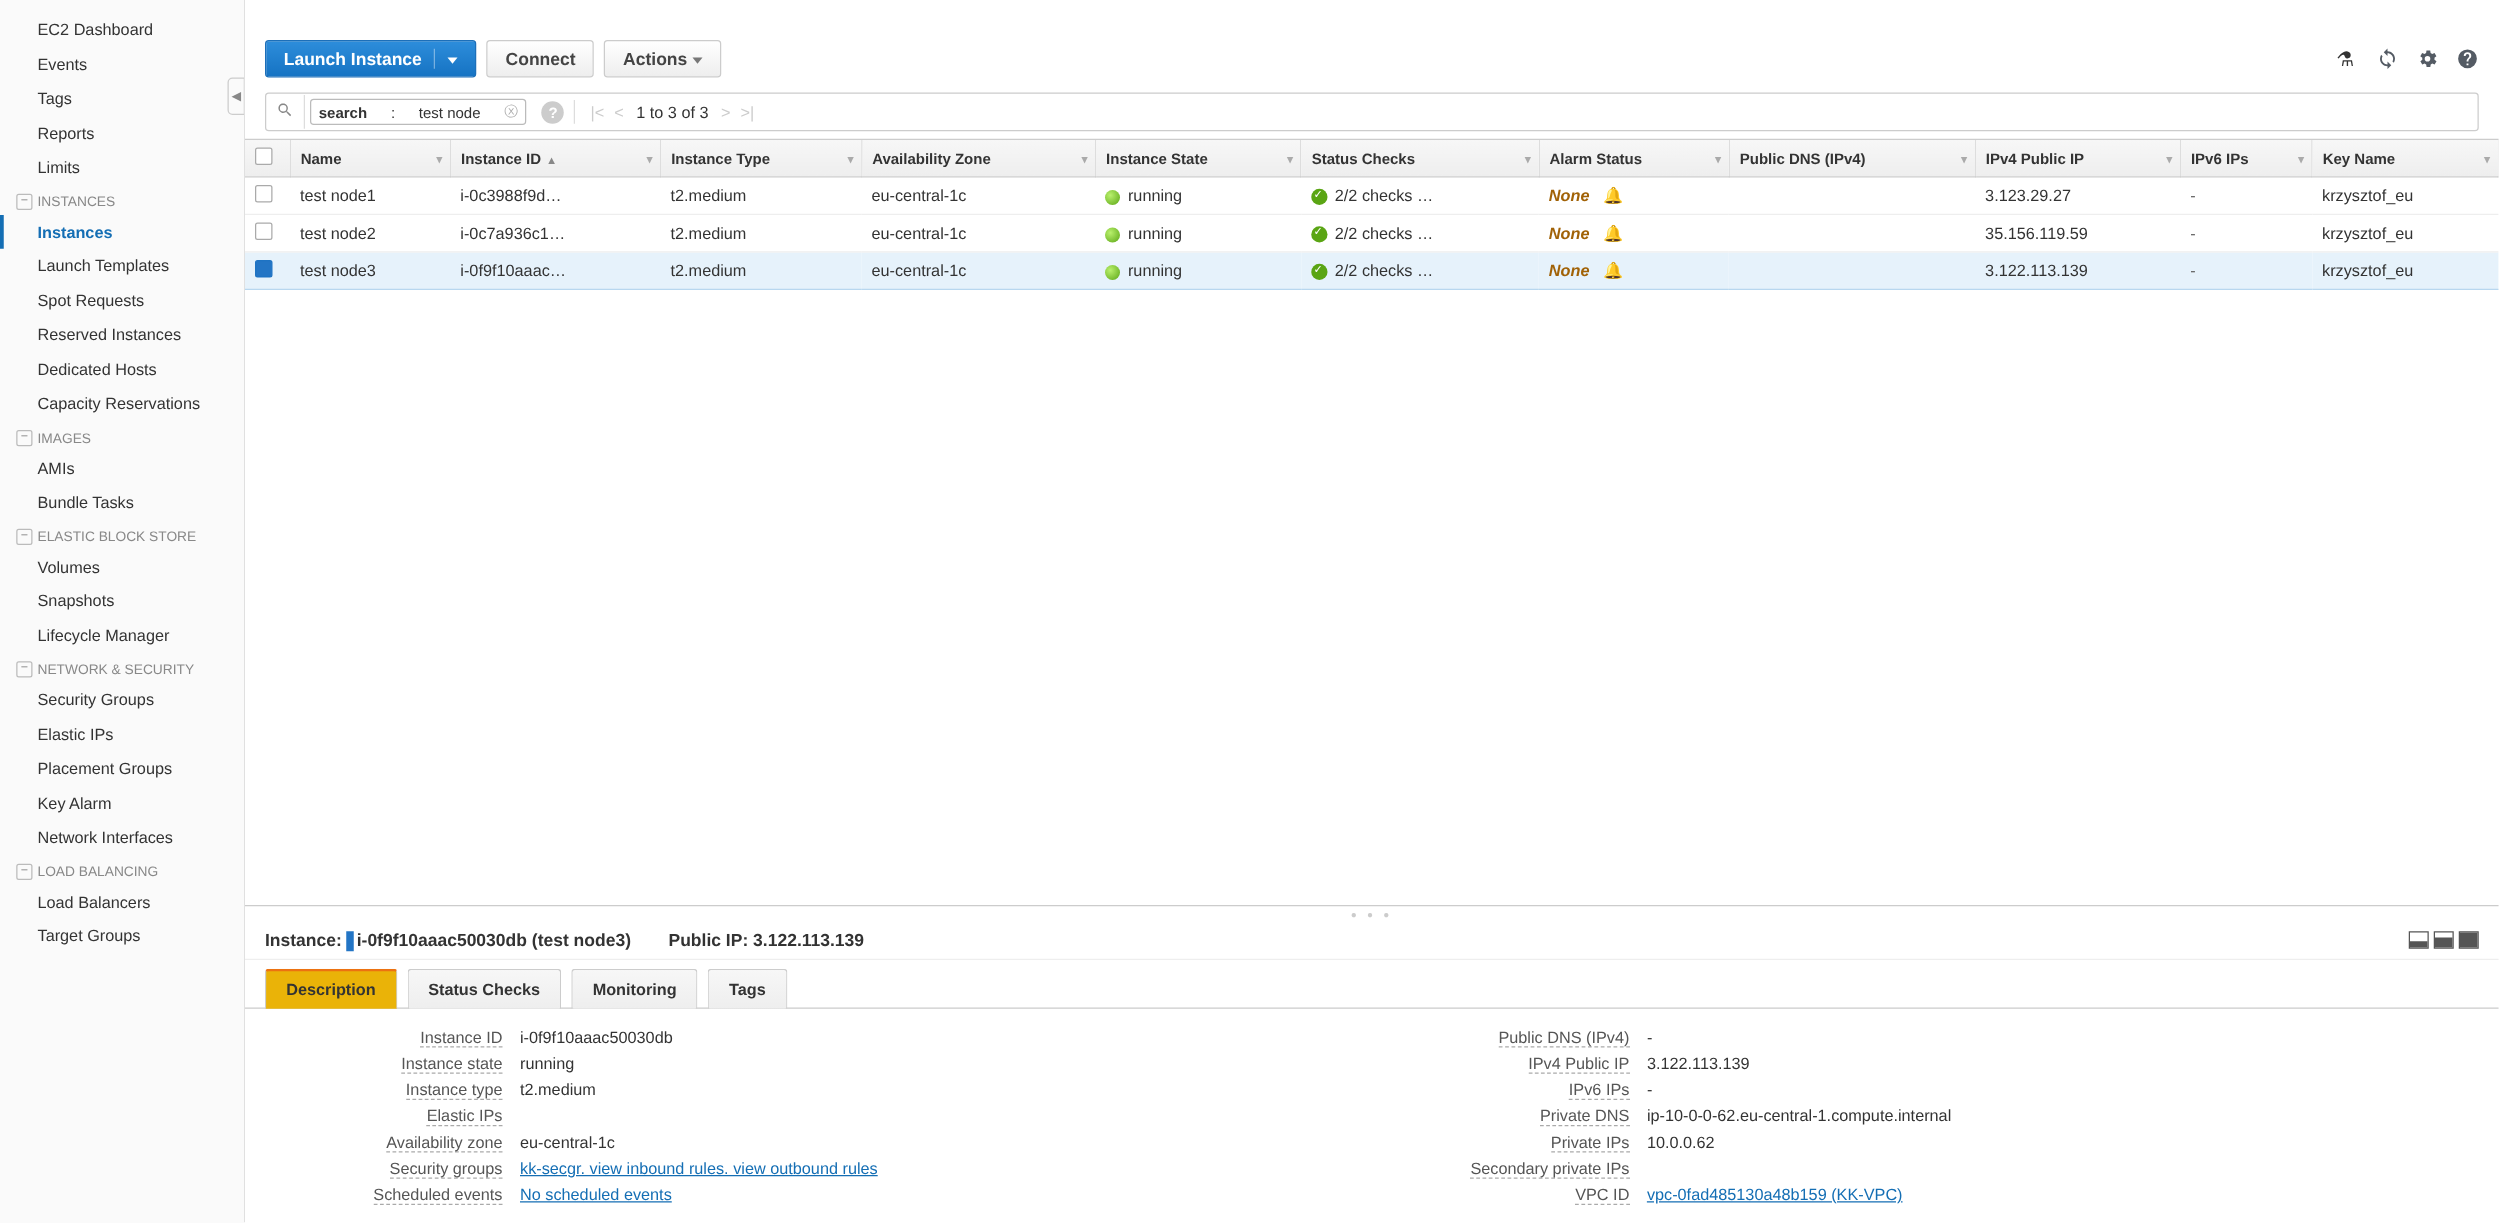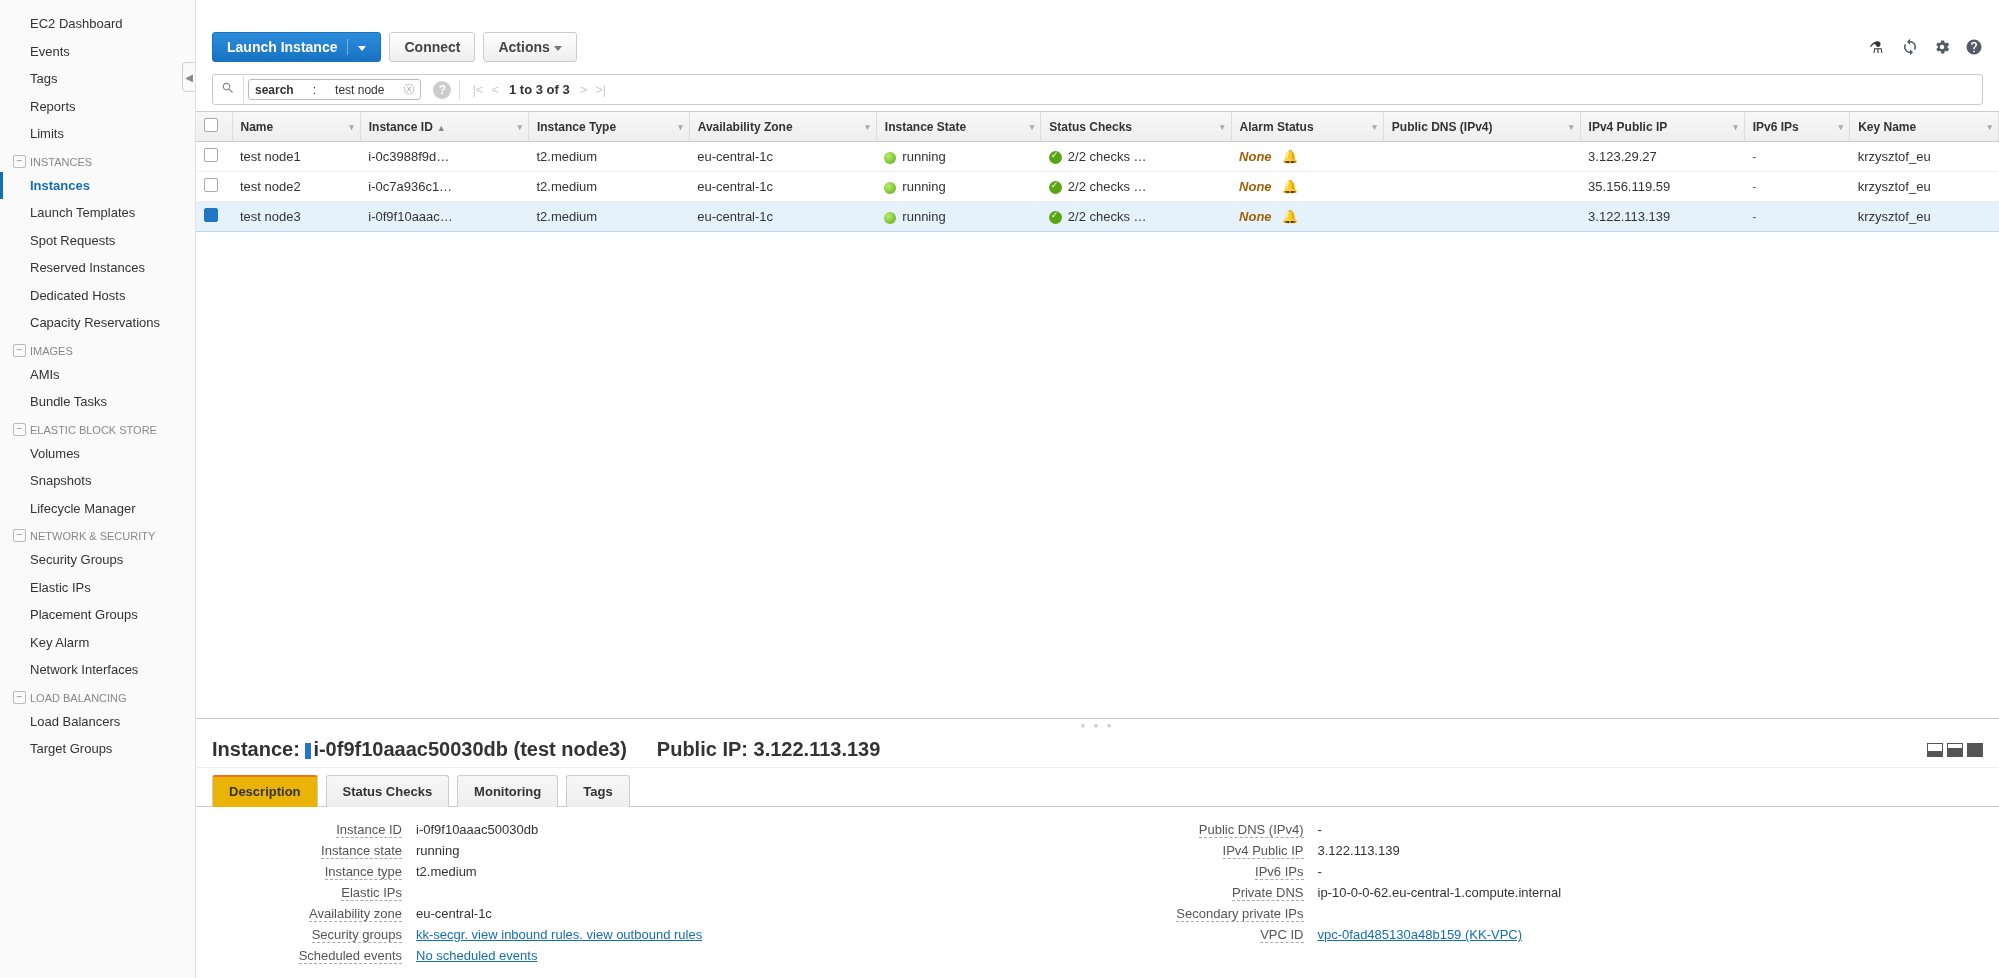--- a/index.html
+++ b/index.html
@@ -28,21 +28,21 @@
 
 .filter-row { margin: 0 16px 6px; display:flex; align-items:center; border: 1px solid #ccc; border-radius: 3px; background:#fff; }
 .filter-icon { padding: 5px 8px; border-right: 1px solid #ddd; color:#888; }
 .filter-tag { margin: 4px; padding: 2px 6px; background:#fff; border:1px solid #bbb; border-radius:3px; font-size:12px; display:flex; align-items:center; gap:19px;}
 .filter-tag .close-x { color:#aaa; font-size:11px; cursor:pointer; }
 .filter-input { border:none; outline:none; padding:6px; flex:1; font-size:13px; }
 .help-circle { width:18px; height:18px; border-radius:50%; background:#ccc; color:#fff; display:flex; align-items:center; justify-content:center; font-size:12px; font-weight:bold; margin:0 8px; cursor:pointer;}
 .pager { display:flex; align-items:center; gap:4px; padding: 0 10px; color:#888; font-size:13px; border-left:1px solid #ddd; }
 .pager .pg { cursor:pointer; padding:2px; }
 .pager .pg.disabled { color:#ccc; cursor:default;}
-.pager-text { font-weight:bold; color:#333; margin:0 4px; }
+.pager-text { font-weight:normal; color:#333; margin:0 4px; }
 
 
 .table-wrap { flex:1; overflow:auto; border-top:1px solid #ccc; }
 table { width: 100%; border-collapse: collapse; min-width:1560px; }
 thead th { background: linear-gradient(#f7f7f7,#eee); border-bottom: 1px solid #ccc; border-right:1px solid #ddd; text-align:left; padding: 6px 8px; font-weight:bold; font-size:12px; color:#333; position:relative; white-space:nowrap; }
 thead th .sort { margin-left:4px; color:#888; font-size:9px;}
 thead th .menu-caret { position:absolute; right:6px; top:10px; color:#aaa; font-size:9px;}
 tbody td { padding: 6px 8px; border-bottom:1px solid #eee; font-size:13px; white-space:nowrap; }
 tbody tr.selected { background:#e6f2fb; }
 tbody tr.selected td { border-top:1px solid #b8d7ef; border-bottom:1px solid #b8d7ef;}
@@ -53,21 +53,21 @@
 .status-dot { width:12px; height:12px; border-radius:50%; background: radial-gradient(circle at 35% 35%, #b9f06d, #5aa514); display:inline-block; margin-right:6px; vertical-align:middle;}
 .check-ok { width:13px; height:13px; border-radius:50%; background:#5aa514; display:inline-block; position:relative; margin-right:6px; vertical-align:middle;}
 .check-ok::after { content:"✓"; color:#fff; font-size:9px; position:absolute; left:2px; top:-1px;}
 .alarm-icon { display:inline-block; width:16px; height:16px; color:#cf8b17; }
 .italic { font-style:italic; color:#a16207;font-weight:bold; }
 .dash { color:#666; }
 
 
 .splitter-grip { text-align:center; color:#ccc; font-size:8px; letter-spacing:3px; border-top:1px solid #ccc; padding:2px 0; cursor:row-resize;}
 .detail-header { display:flex; align-items:center; padding: 6px 16px; border-bottom:1px solid #eee; }
-.detail-header .title { font-weight:bold; font-size:20px; }
+.detail-header .title { font-weight:bold; font-size:14px; }
 .sel-bar { display:inline-block; width:6px; height:16px; background:#2375c5; margin-right:2px; vertical-align:middle;}
 .detail-header .gap { width:30px; }
 .layout-icons { margin-left:auto; display:flex; gap:4px; }
 .layout-icons span { width:16px; height:14px; border:1px solid #555; display:inline-block; cursor:pointer; position:relative; }
 .layout-icons span::after { content:""; position:absolute; left:0; right:0; background:#555;}
 .li1::after { bottom:0; height:5px;}
 .li2::after { bottom:0; height:8px;}
 .li3::after { top:0; bottom:0;}
 
 .tabs { display:flex; gap:8px; padding: 6px 16px 0; border-bottom:1px solid #ccc; }
@@ -298,20 +298,24 @@
         </div>
         <div class="kv">
           <div class="k"><span>IPv6 IPs</span></div>
           <div class="v ">-</div>
         </div>
         <div class="kv">
           <div class="k"><span>Private DNS</span></div>
           <div class="v ">ip-10-0-0-62.eu-central-1.compute.internal</div>
         </div>
         <div class="kv">
+          <div class="k"><span>Private IPs</span></div>
+          <div class="v ">10.0.0.62</div>
+        </div>
+        <div class="kv">
           <div class="k"><span>Secondary private IPs</span></div>
           <div class="v "></div>
         </div>
         <div class="kv">
           <div class="k"><span>VPC ID</span></div>
           <div class="v link">vpc-0fad485130a48b159 (KK-VPC)</div>
         </div>
       </div>
   </div>
 

